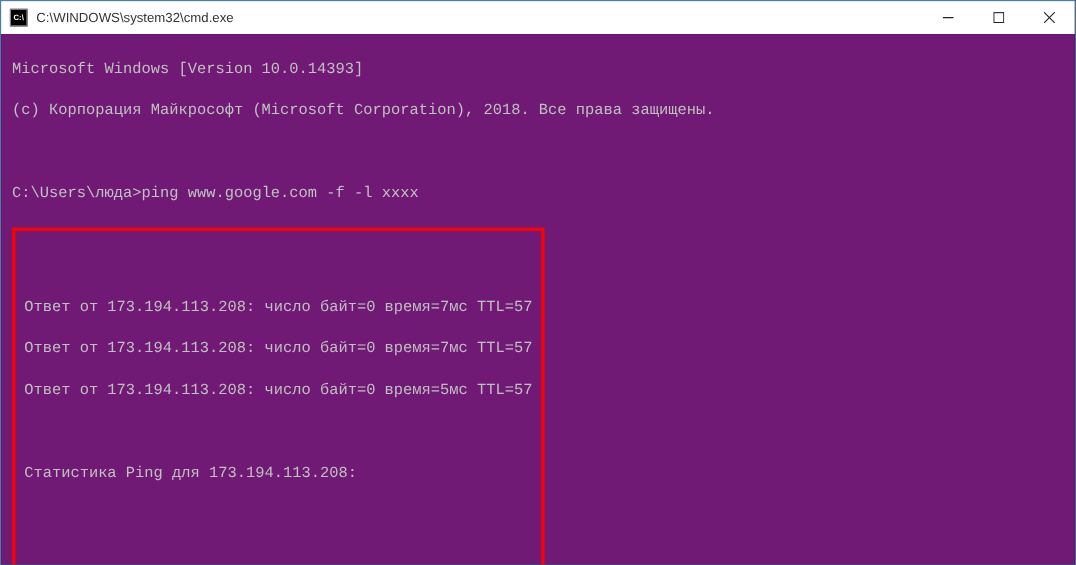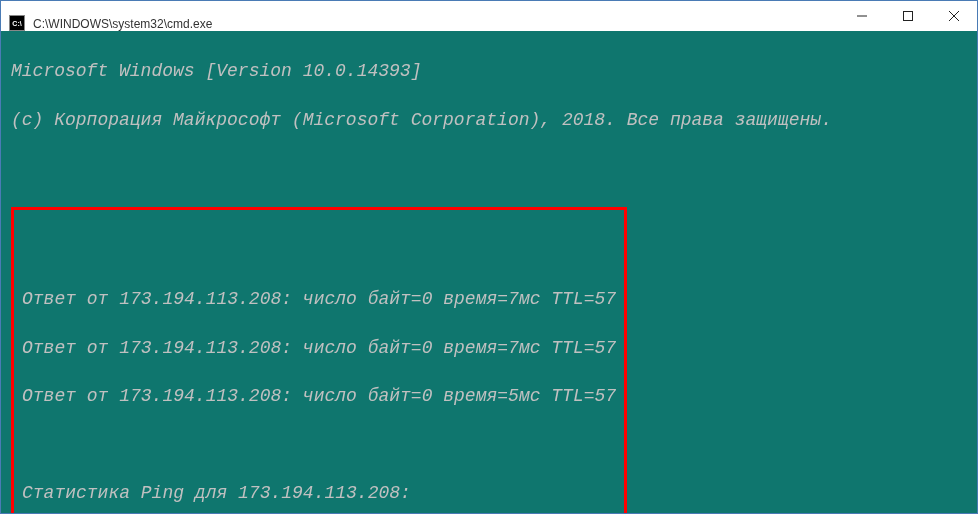--- a/index.html
+++ b/index.html
@@ -16,21 +16,21 @@
       height: 514px;
       border: 1px solid #4a7bb5;
       display: flex;
       flex-direction: column;
       background: #000;
     }
     .titlebar {
       height: 30px;
       background: #fff;
       display: flex;
-      align-items: flex-end;
+      align-items: center;
       padding: 0;
     }
     .app-icon {
       width: 16px;
       height: 16px;
       margin: 0 8px;
       background: #000;
       border: 1px solid #888;
       position: relative;
       font-size: 7px;
@@ -55,29 +55,28 @@
       width: 46px;
       height: 100%;
       display: flex;
       align-items: center;
       justify-content: center;
       font-family: 'Segoe UI', sans-serif;
     }
     .control-btn svg { width: 10px; height: 10px; }
     .terminal {
       flex: 1;
-      background: #0f766e;
+      background: #701a75;
       color: #c0c0c0;
       padding: 4px 10px;
       white-space: pre;
       line-height: 1.35;
       position: relative;
-      font-size: 18px;
+      font-size: 14px;
       overflow: hidden;
-      font-style: italic;
     }
     .highlight-box {
       border: 3px solid #ff0000;
       padding: 4px 8px;
       margin-top: 2px;
       margin-bottom: 4px;
       display: inline-block;
     }
     .output-line {
       white-space: pre;
@@ -107,20 +106,21 @@
             <line x1="10" y1="0" x2="0" y2="10" stroke="#222" stroke-width="1"></line>
           </svg>
       </div>
     </div>
   </div>
 
   <div class="terminal">
 <div class="output-line">Microsoft Windows [Version 10.0.14393]</div>
 <div class="output-line">(c) Корпорация Майкрософт (Microsoft Corporation), 2018. Все права защищены.</div>
 <div class="output-line"> </div>
+<div class="output-line"><span>C:\Users\люда&gt;</span><span>ping www.google.com -f -l xxxx</span></div>
 <div class="highlight-box">
 <div class="output-line"> </div>
 <div class="output-line">Ответ от 173.194.113.208: число байт=0 время=7мс TTL=57</div>
 <div class="output-line">Ответ от 173.194.113.208: число байт=0 время=7мс TTL=57</div>
 <div class="output-line">Ответ от 173.194.113.208: число байт=0 время=5мс TTL=57</div>
 <div class="output-line"> </div>
 <div class="output-line">Статистика Ping для 173.194.113.208:</div>
 
 
 

